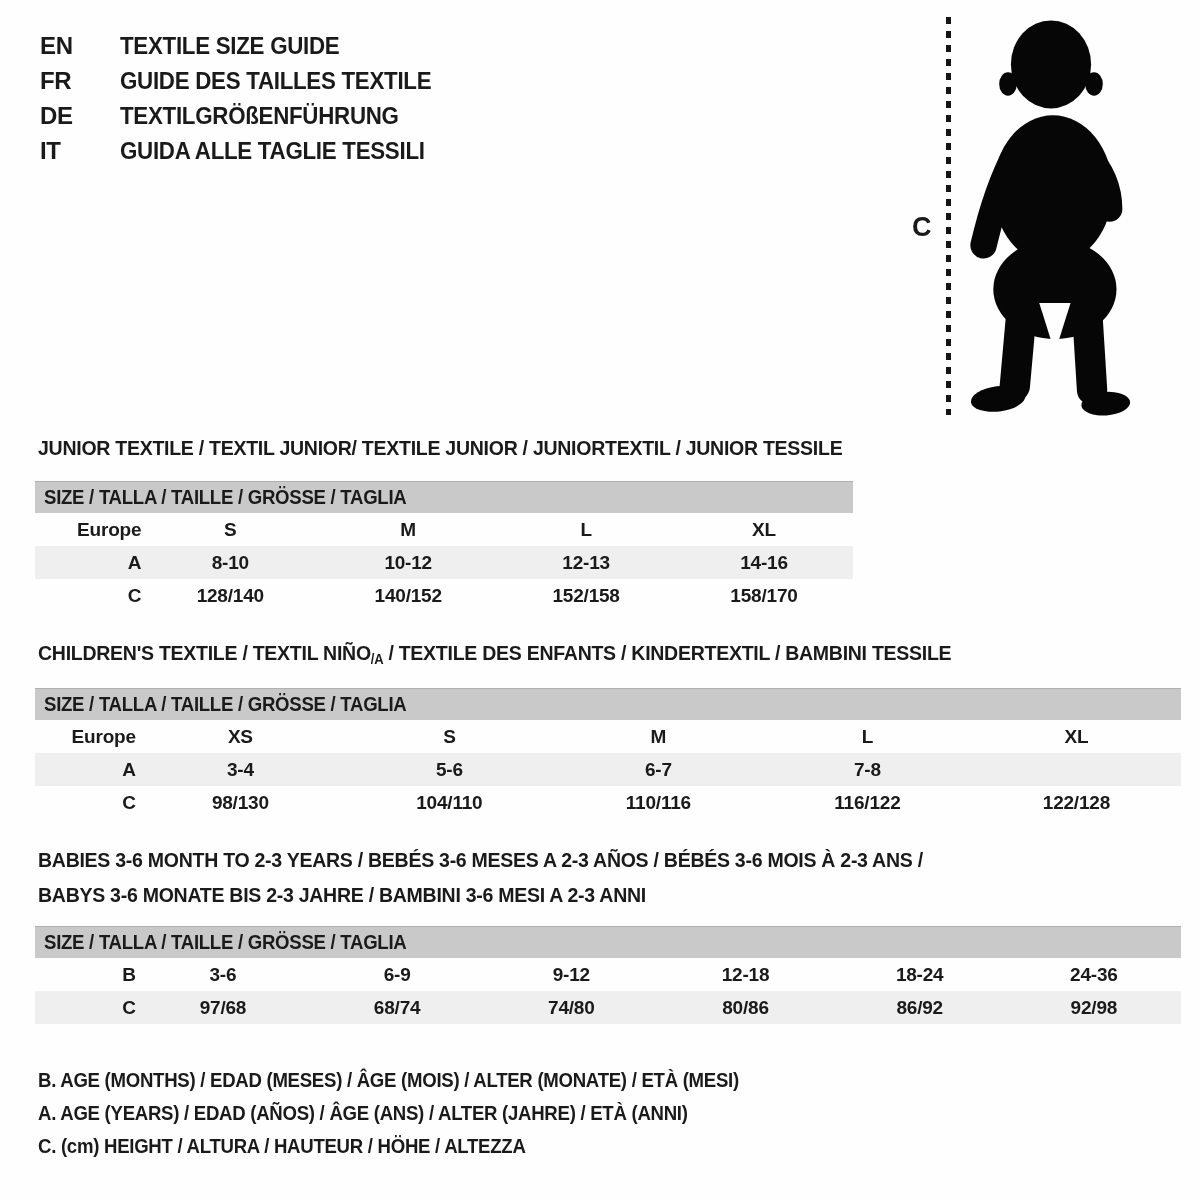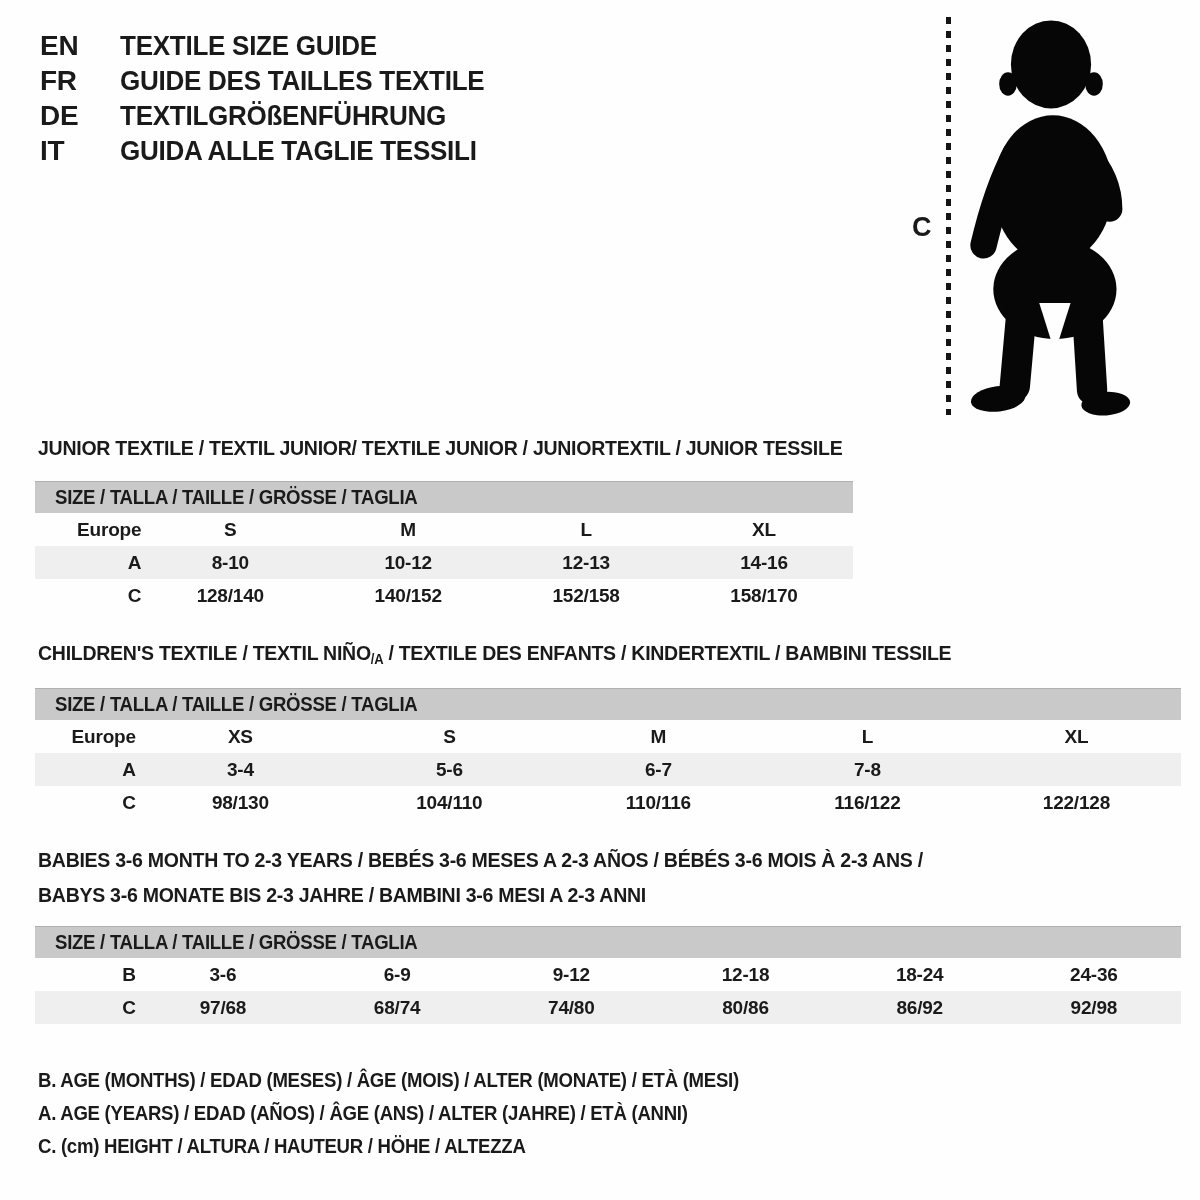--- a/index.html
+++ b/index.html
@@ -11,42 +11,42 @@
     color:#1a1a1a;
     -webkit-font-smoothing:antialiased;
   }
   #page{position:relative;width:1200px;height:1200px;background:#fefefe;overflow:hidden;}
 
   
   .cond{display:inline-block;transform:scaleX(.93);transform-origin:0 50%;letter-spacing:-.3px;white-space:nowrap;}
 
   
   .lang-list{position:absolute;left:40px;top:28px;}
-  .lang-row{display:flex;height:35px;line-height:35px;font-size:28px;}
+  .lang-row{display:flex;height:35px;line-height:35px;font-size:24px;}
   .lang-code{width:80px;letter-spacing:-.3px;}
   .lang-label{white-space:nowrap;}
 
   
   .measure-c{position:absolute;left:912px;top:212px;font-size:27px;line-height:30px;}
   .dash-line{
     position:absolute;left:946px;top:17px;width:5px;height:398px;
     background:repeating-linear-gradient(to bottom,#141414 0 7.5px,transparent 7.5px 14px);
   }
   .toddler-svg{position:absolute;left:963px;top:6px;width:176px;height:416px;}
 
   
   .sec-title{position:absolute;left:38px;font-size:21px;line-height:24px;white-space:nowrap;}
   .title-sub{font-size:14px;vertical-align:-4px;}
 
   
   .tbl{position:absolute;left:35px;}
   .thead{
     background:#c9c9c9;height:31px;line-height:31px;
     border-top:1px solid #b0b0b0;
-    padding-left:20px;font-size:20px;
+    padding-left:9px;font-size:20px;
   }
   .trow{display:flex;height:33px;line-height:33px;font-size:19px;letter-spacing:-.2px;}
   .trow.alt{background:#efefef;}
   .tcell{text-align:center;overflow:hidden;}
   .tcell.lbl{text-align:right;padding-left:6px;box-sizing:border-box;}
   .tbl-junior{width:818px;}
   .tbl-junior .lbl{width:13%;}
   .tbl-junior .tcell:not(.lbl){width:21.75%;}
   .tbl-wide{width:1146px;}
   .tbl-wide5 .lbl{width:8.8%;}

